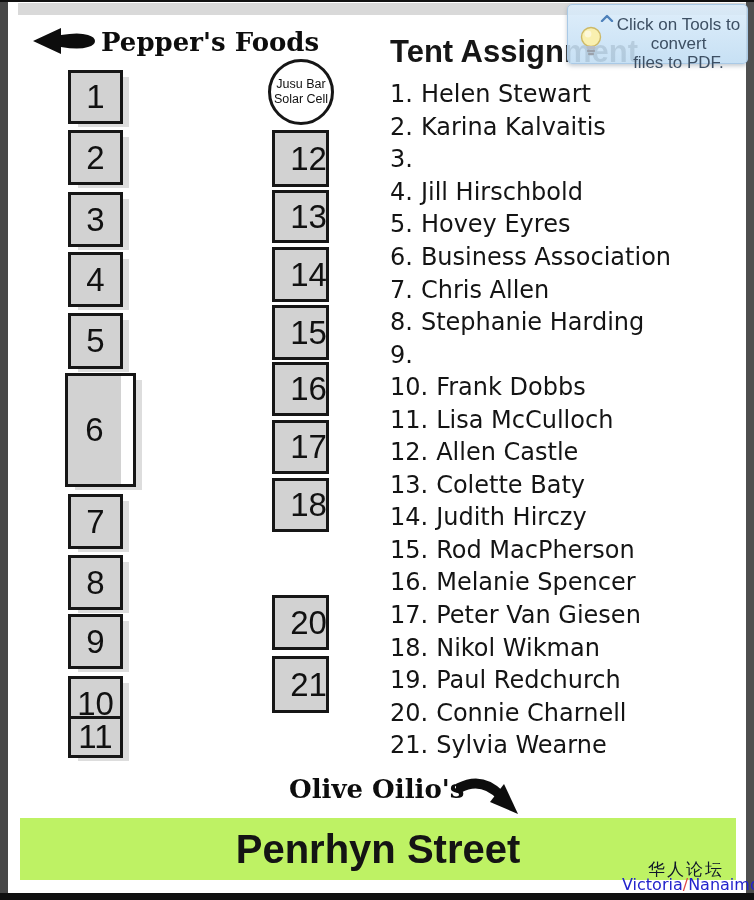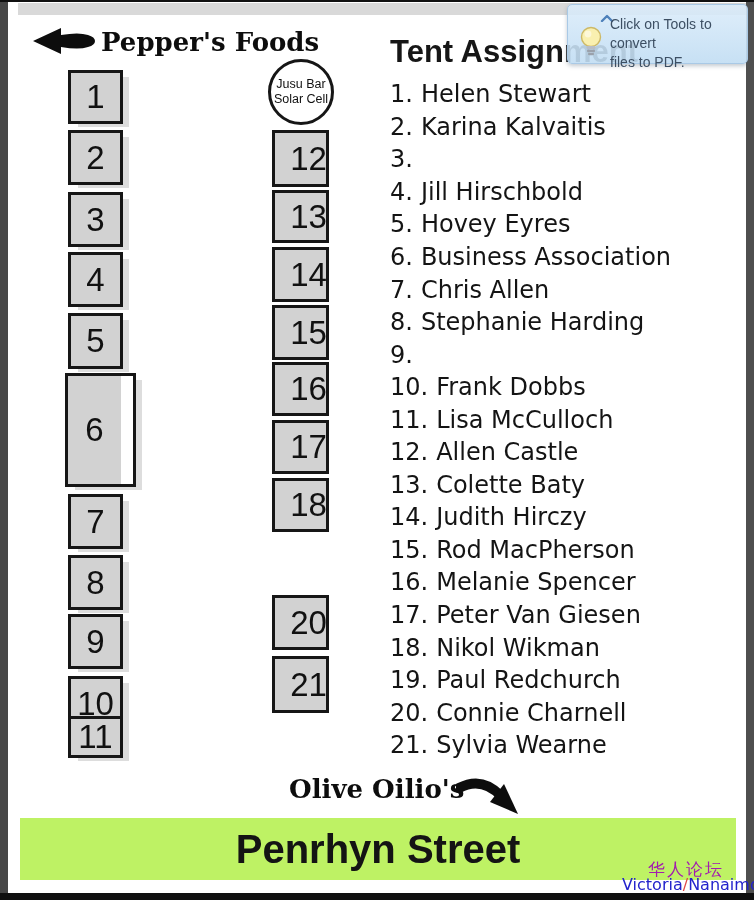--- a/index.html
+++ b/index.html
@@ -13,22 +13,22 @@
   .edge-right{left:746px;top:0;width:8px;height:900px;background:#4f4f4f;}
   .page-top-bar{position:absolute;left:18px;top:3px;width:728px;height:12px;background:#d9d9d9;}
 
   
   .notice{position:absolute;left:567px;top:4px;width:179px;height:58px;z-index:10;
           background:linear-gradient(180deg,rgba(219,236,250,0.88),rgba(193,221,243,0.90));
           border:1px solid #a9c9e6;border-radius:5px;
           box-shadow:0 2px 4px rgba(80,100,120,0.35);}
   .notice-caret{position:absolute;left:32px;top:3px;}
   .notice-bulb{position:absolute;left:11px;top:21px;}
-  .notice-text{position:absolute;left:42px;top:10px;font-size:14px;line-height:19px;
-               color:#3d4f63;}
+  .notice-text{position:absolute;left:42px;top:10px;font-size:17px;line-height:19px;
+               color:#3d4f63;text-align:center;}
 
   
   .vendor{position:absolute;font-family:"DejaVu Serif",serif;font-weight:bold;color:#0d0d0d;}
   .vendor-left{left:101px;top:27px;font-size:26px;}
   .vendor-bottom{left:289px;top:774px;font-size:26px;}
   .arrow-left-svg{position:absolute;left:31px;top:26px;}
   .arrow-right-svg{position:absolute;left:456px;top:774px;}
   .map-title{position:absolute;left:390px;top:34px;font-size:31px;font-weight:bold;
              color:#161616;letter-spacing:0px;}
 
@@ -55,21 +55,21 @@
               font-family:"DejaVu Sans",sans-serif;font-size:24px;color:#141414;white-space:nowrap;}
   .assign-row .num{margin-right:8px;}
 
   
   .street-bar{position:absolute;left:20px;top:818px;width:716px;height:62px;background:#bef264;
               display:flex;align-items:center;justify-content:center;
               font-size:40px;font-weight:bold;color:#141414;}
 
   
   .wm-site{position:absolute;left:648px;top:858px;font-size:17px;letter-spacing:2px;
-           color:#a21caf;font-family:"DejaVu Sans",sans-serif;z-index:5;text-align:right;}
+           color:#0f172a;font-family:"DejaVu Sans",sans-serif;z-index:5;text-align:right;}
   .wm-region{position:absolute;left:622px;top:875px;font-size:16px;
              color:#2323cc;font-family:"DejaVu Sans",sans-serif;z-index:5;white-space:nowrap;}
   .wm-sep{color:#e04848;}
 </style>
 </head>
 <body>
 
 <div class="screen">
 
   <div class="edge edge-left"></div>

